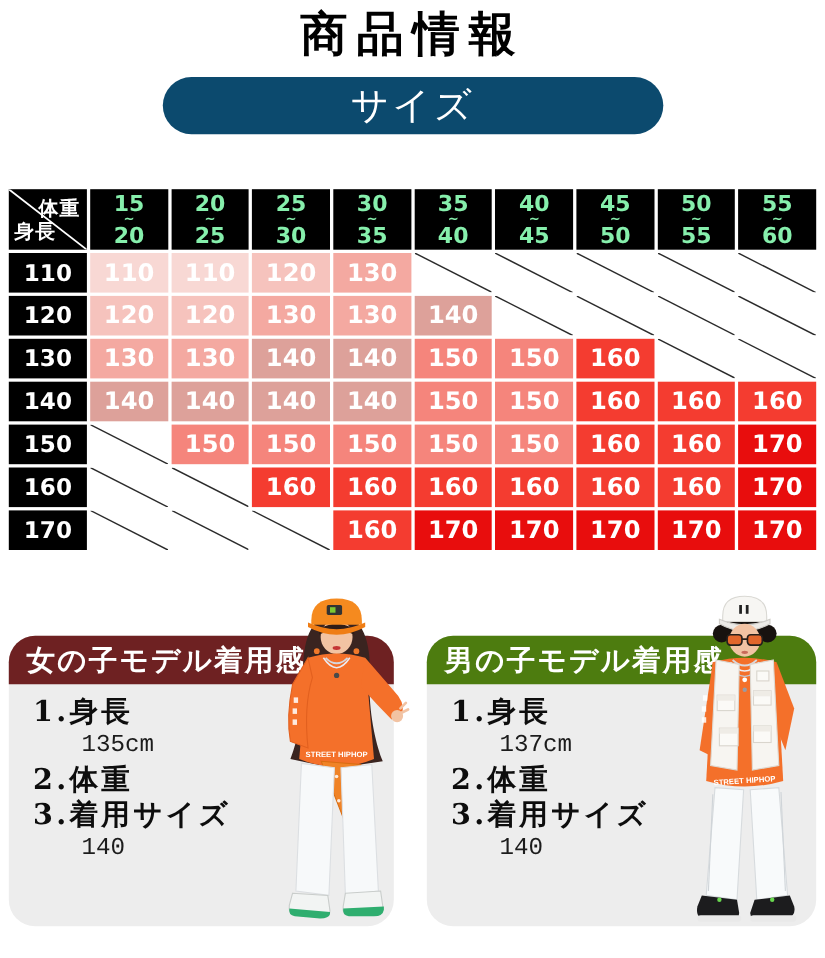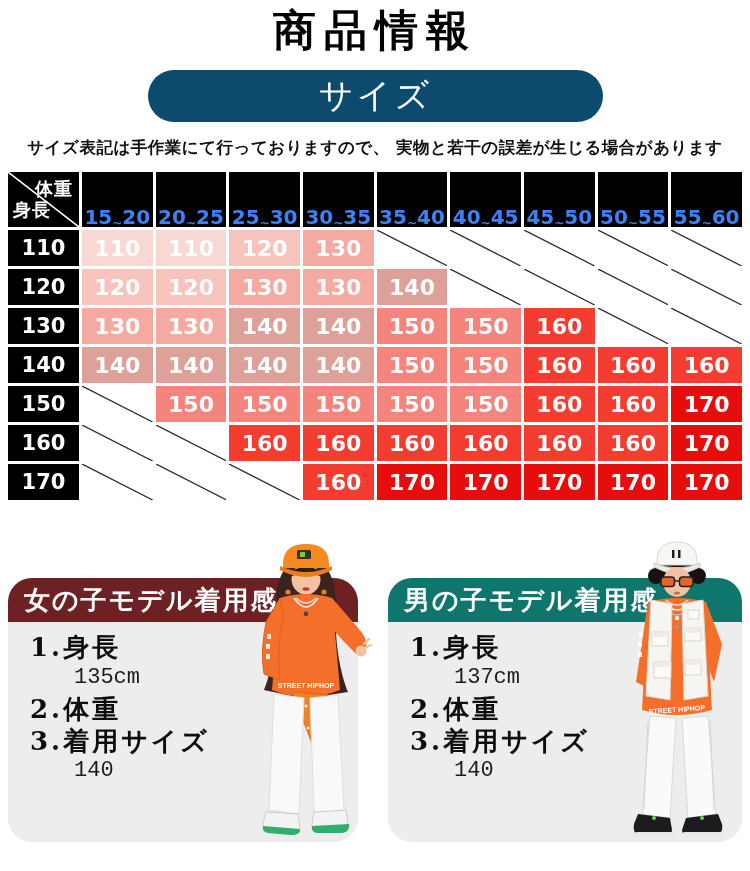--- a/index.html
+++ b/index.html
@@ -11,21 +11,21 @@
       font-family:"DejaVu Serif",serif;font-weight:700;font-size:43px;color:#000;letter-spacing:8px;}
   .size-banner{position:absolute;left:148px;top:70px;width:455px;height:52px;border-radius:26px;
       display:flex;align-items:center;justify-content:center;color:#fff;font-size:34px;
       font-family:"DejaVu Sans",sans-serif;letter-spacing:3px;}
   .size-note{position:absolute;top:137px;left:0;width:100%;margin:0;text-align:center;
       font-family:"DejaVu Serif",serif;font-weight:700;font-size:16.5px;color:#111;letter-spacing:.5px;}
 
   
   .size-grid{position:absolute;left:8px;top:172px;width:734px;display:grid;
       grid-template-columns:71px repeat(9,1fr);grid-template-rows:55px repeat(7,36px);gap:3px;}
-  .hcell{background:#000;color:#3b82f6;display:flex;flex-direction:row;align-items:flex-end;
+  .hcell{background:#000;color:#86efac;display:flex;flex-direction:column;align-items:center;
       justify-content:center;font-weight:700;font-size:20px;line-height:1.02;
       font-family:"DejaVu Sans",sans-serif;}
   .hcell .tilde{font-size:12px;line-height:.7;}
   .corner{position:relative;background:#000;overflow:hidden;}
   .corner svg{position:absolute;left:0;top:0;width:100%;height:100%;}
   .corner .tr,.corner .bl{position:absolute;color:#fff;font-weight:700;font-size:18px;
       font-family:"DejaVu Serif",serif;letter-spacing:1px;}
   .corner .tr{top:5px;right:6px;}
   .corner .bl{bottom:5px;left:5px;margin-top:10px;}
   .rhead{background:#000;color:#fff;display:flex;align-items:center;justify-content:center;
@@ -55,21 +55,20 @@
 <body>
 
 <div class="page">
 
   <h1 class="page-title">商品情報</h1>
 
   <div class="size-banner" style="background: #0c4a6e;">
     <span>サイズ</span>
   </div>
 
-  <p class="size-note">サイズ表記は手作業にて行っておりますので、 実物と若干の誤差が生じる場合があります</p>
 
   <div class="size-grid" id="size-grid">
       <div class="corner">
         <svg viewBox="0 0 100 100" preserveAspectRatio="none">
           <line x1="0" y1="0" x2="100" y2="100" stroke="#ffffff" stroke-width="1.6" vector-effect="non-scaling-stroke"></line>
         </svg>
         <span class="tr">体重</span>
         <span class="bl">身長</span>
       </div>
       <div class="hcell">
@@ -264,21 +263,21 @@
     <div class="card-items" id="girl-items">
         <div class="item-label">1.身長</div>
         <div class="item-value">135cm</div>
         <div class="item-label">2.体重</div>
         <div class="item-label">3.着用サイズ</div>
         <div class="item-value">140</div>
       </div>
   </div>
 
   <div class="card boy">
-    <div class="card-band" style="background: #0f766e;">
+    <div class="card-band" style="background: #4d7c0f;">
       <span>男の子モデル着用感</span>
     </div>
     <div class="card-items" id="boy-items">
         <div class="item-label">1.身長</div>
         <div class="item-value">137cm</div>
         <div class="item-label">2.体重</div>
         <div class="item-label">3.着用サイズ</div>
         <div class="item-value">140</div>
       </div>
   </div>

